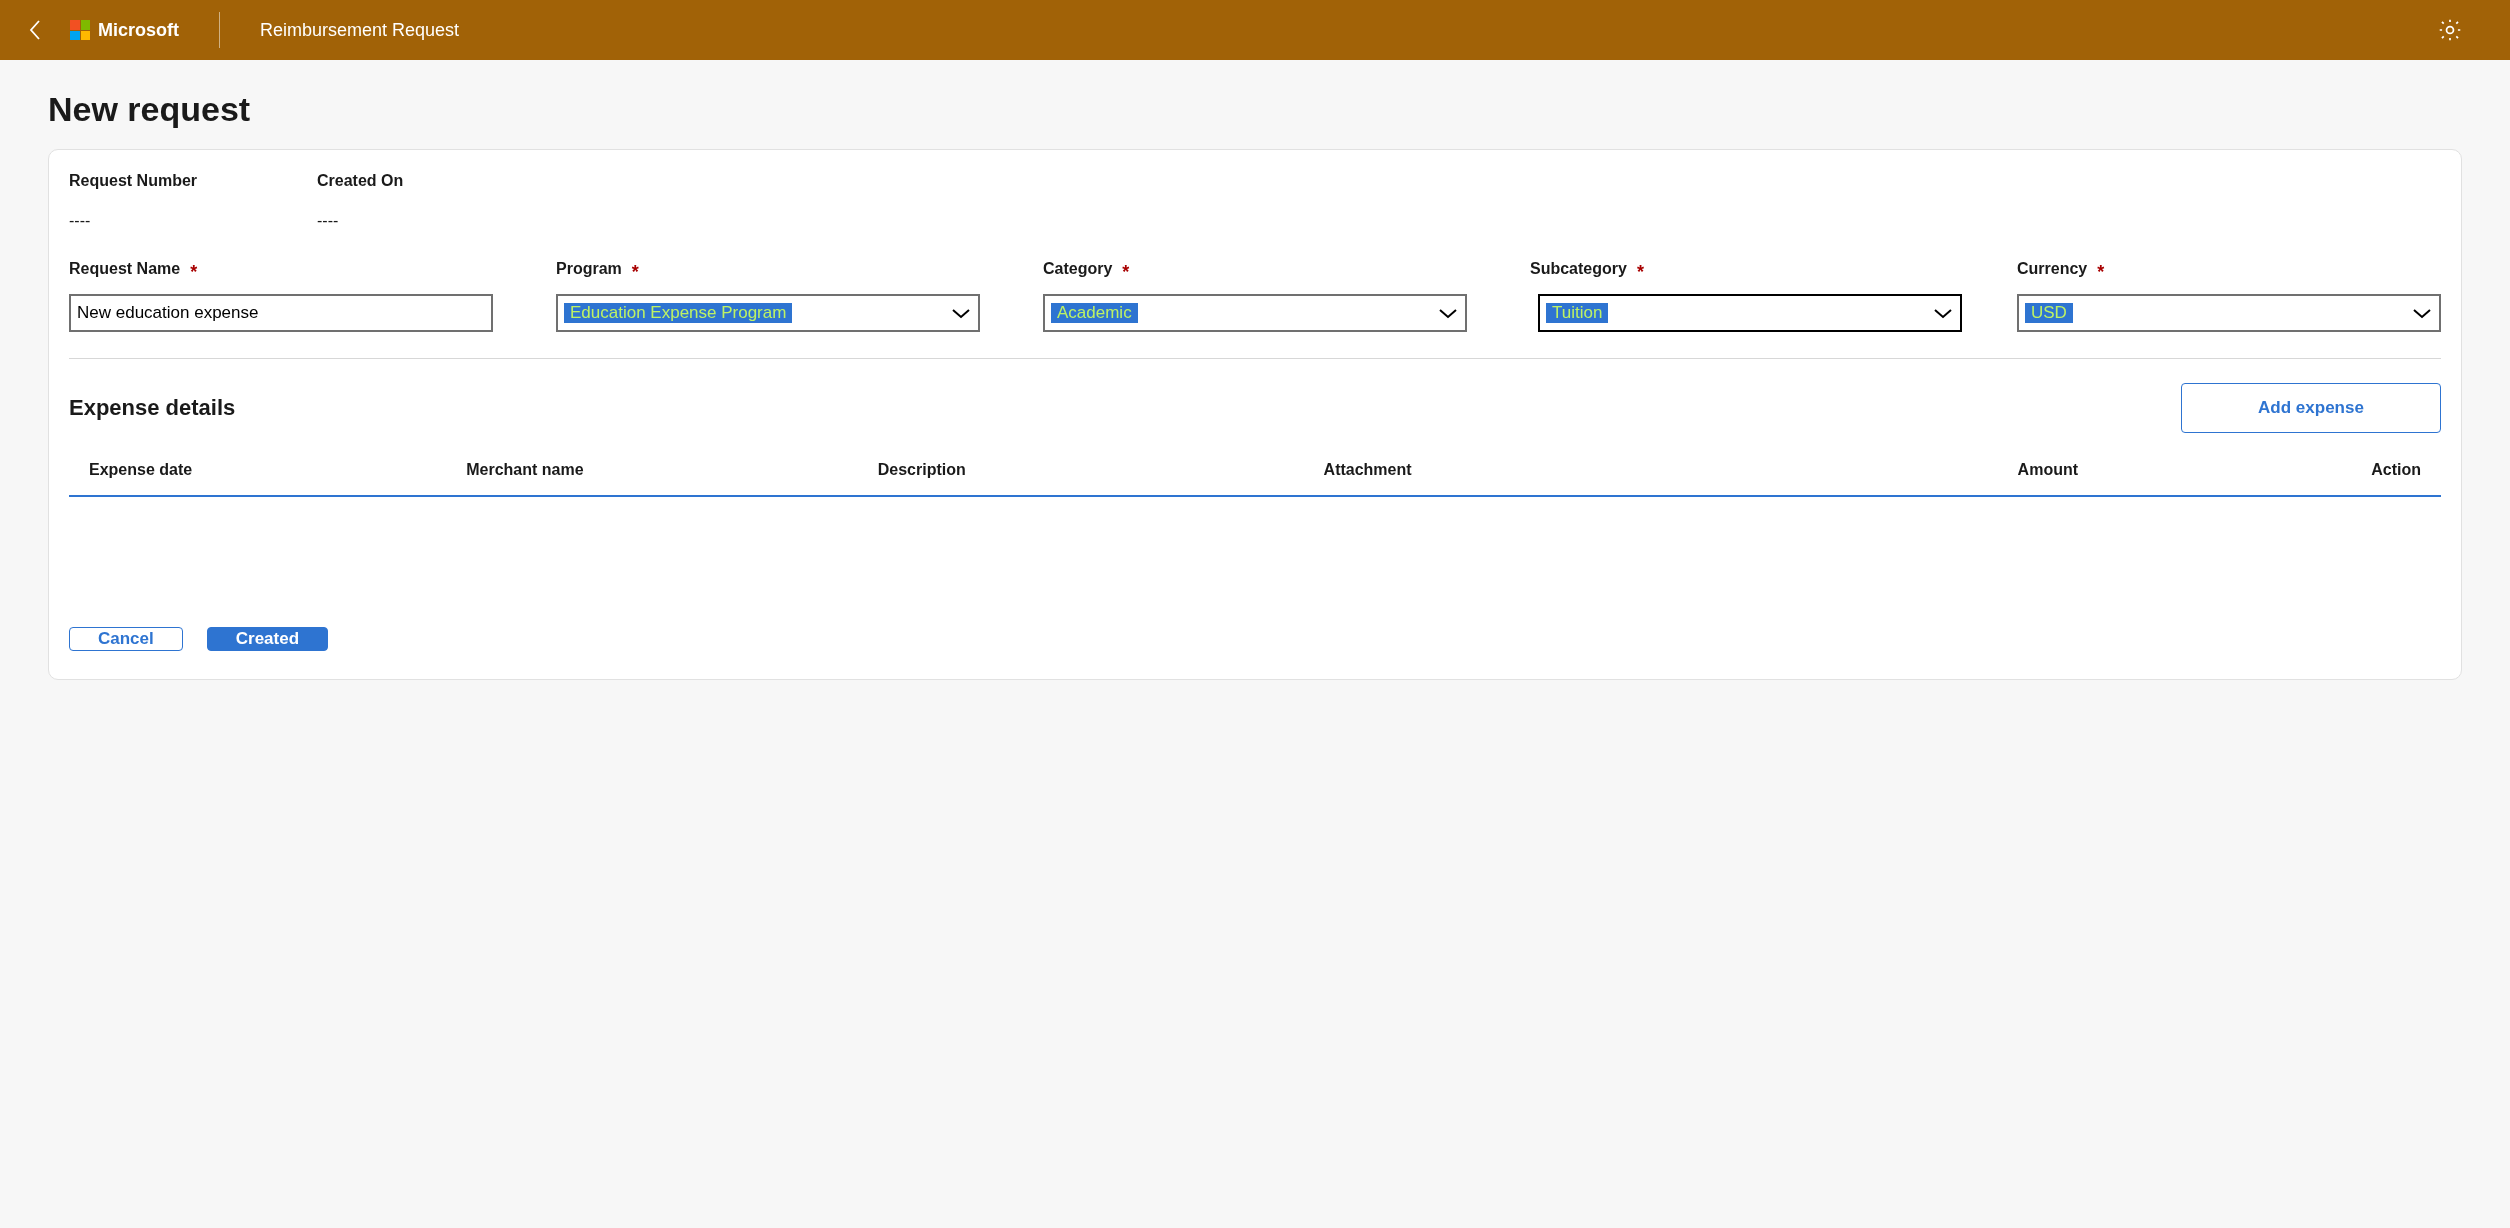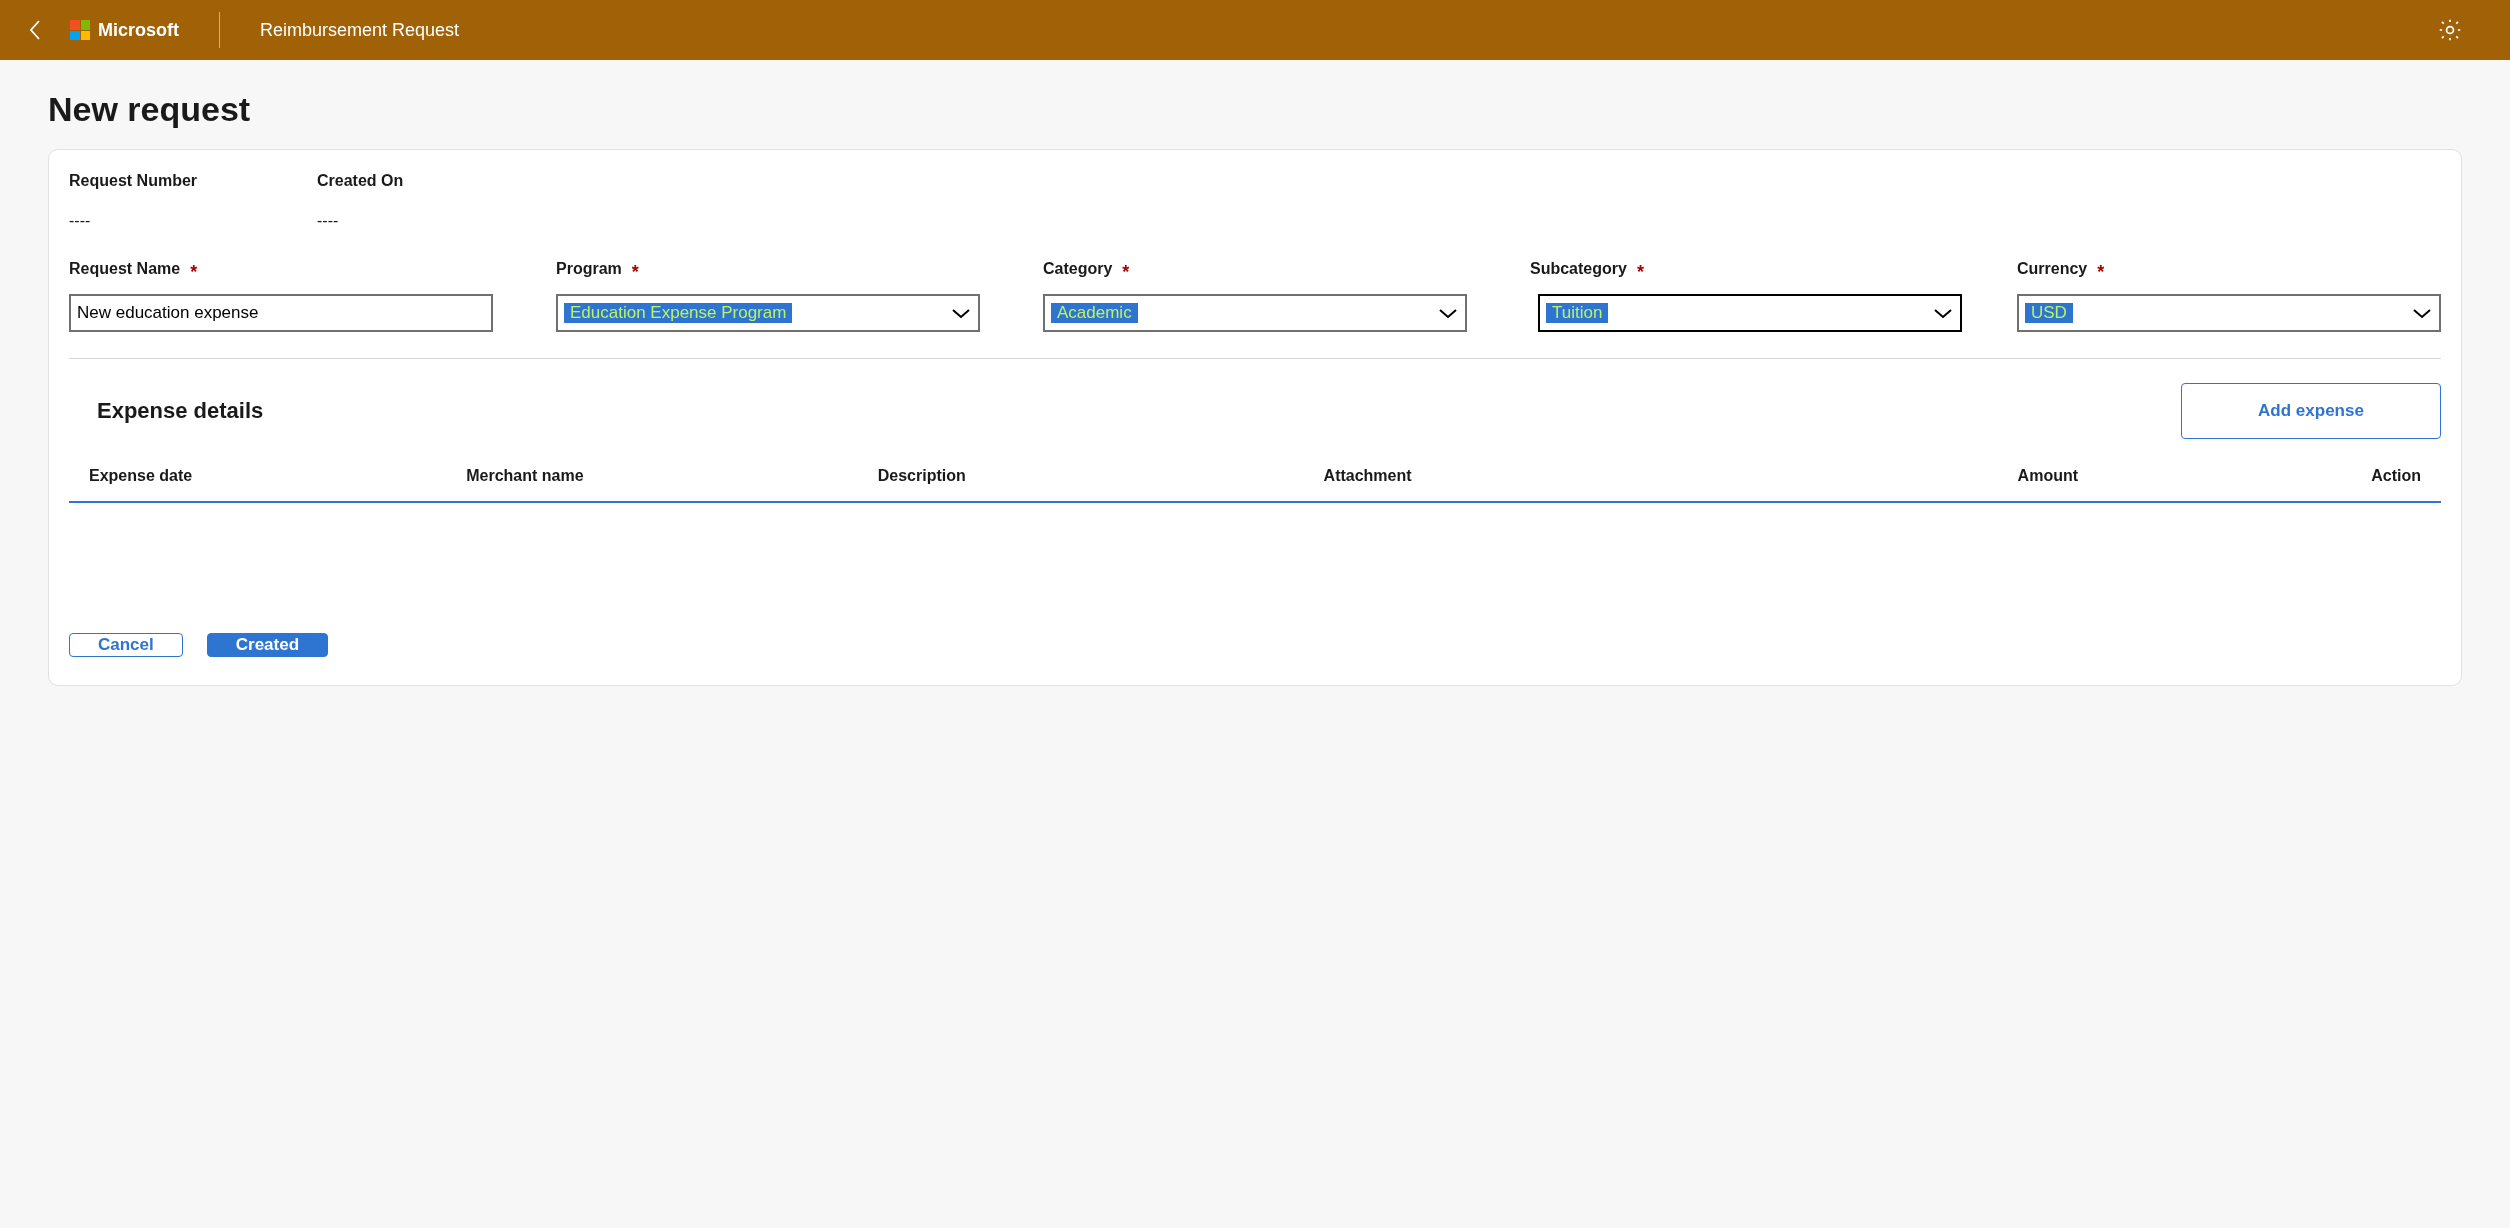--- a/index.html
+++ b/index.html
@@ -146,27 +146,27 @@
       display: inline-flex;
     }
 
     
     .expense-head {
       display: flex;
       align-items: center;
       justify-content: space-between;
       margin-bottom: 28px;
     }
-    .expense-title { font-size: 22px; font-weight: 600; margin-left: 28px; }
+    .expense-title { font-size: 22px; font-weight: 600; }
     .add-expense-btn {
       border: 1.5px solid #2e74d1;
       color: #2e74d1;
       background: #fff;
       border-radius: 4px;
-      height: 56px;
+      height: 50px;
       min-width: 260px;
       font-size: 17px;
       font-weight: 600;
       cursor: pointer;
       padding: 0 40px;
     }
 
     
     .tbl-head {
       display: grid;

